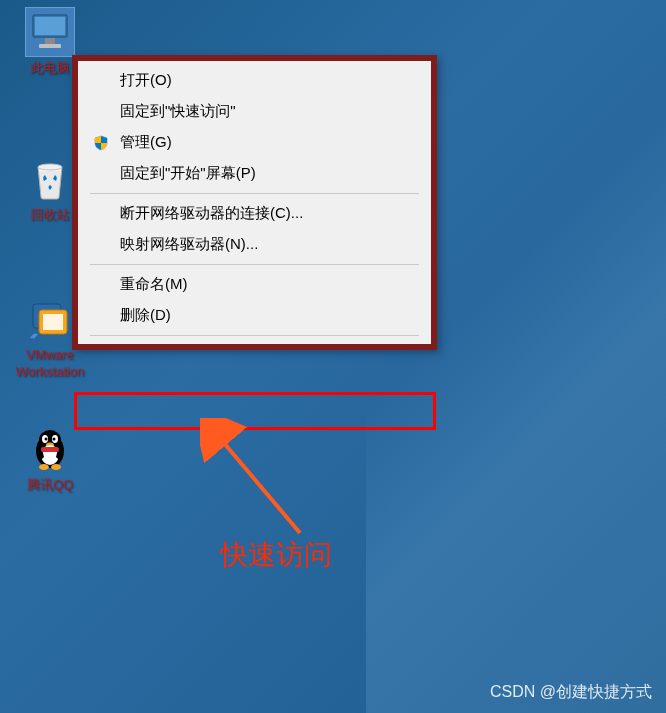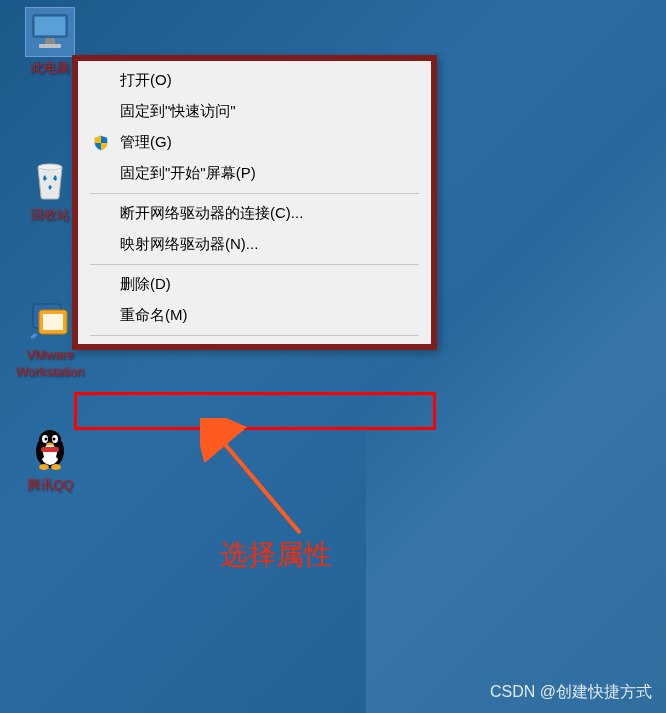--- a/index.html
+++ b/index.html
@@ -182,37 +182,37 @@
     <span class="mi-icon"></span>
     <span>断开网络驱动器的连接(C)...</span>
   </div>
   <div class="menu-item">
     <span class="mi-icon"></span>
     <span>映射网络驱动器(N)...</span>
   </div>
   <div class="menu-sep"></div>
   <div class="menu-item">
     <span class="mi-icon"></span>
+    <span>重命名(M)</span>
+  </div>
+  <div class="menu-item">
+    <span class="mi-icon"></span>
     <span>删除(D)</span>
-  </div>
-  <div class="menu-item">
-    <span class="mi-icon"></span>
-    <span>重命名(M)</span>
   </div>
   <div class="menu-sep"></div>
 </div>
 
 <div class="highlight-box" style="left:74px; top:392px; width:362px; height:38px;"></div>
 
 <svg class="annotation-arrow" style="left:200px; top:418px;" width="120" height="130">
   <defs>
     <marker id="ahead" markerWidth="14" markerHeight="14" refX="3" refY="7" orient="auto">
       <path d="M0 0 L14 7 L0 14 Z" fill="#ff5a1f"></path>
     </marker>
   </defs>
   <line x1="100" y1="115" x2="18" y2="18" stroke="#ff5a1f" stroke-width="4" marker-end="url(#ahead)"></line>
 </svg>
 
 <div class="annotation-text" style="left:220px; top:535px;">
-  <div>选择属性</div>
+  <div>快速访问</div>
 </div>
 
 <div class="watermark">CSDN @创建快捷方式</div>
 
 </body></html>

